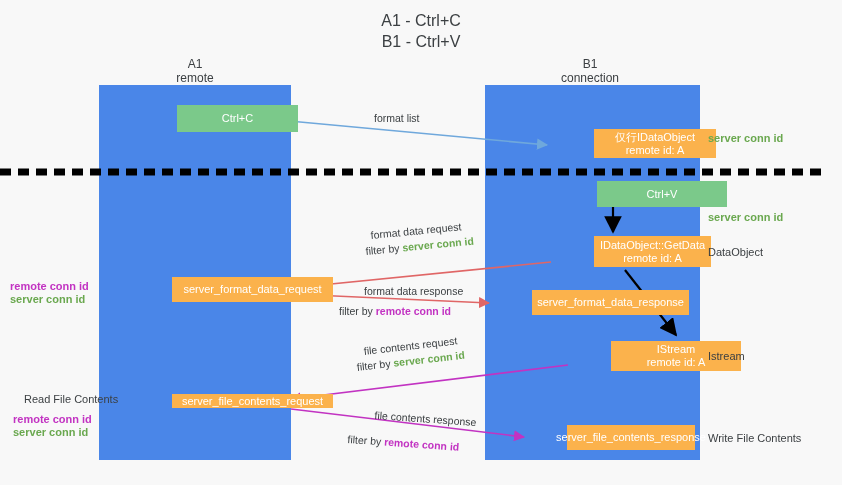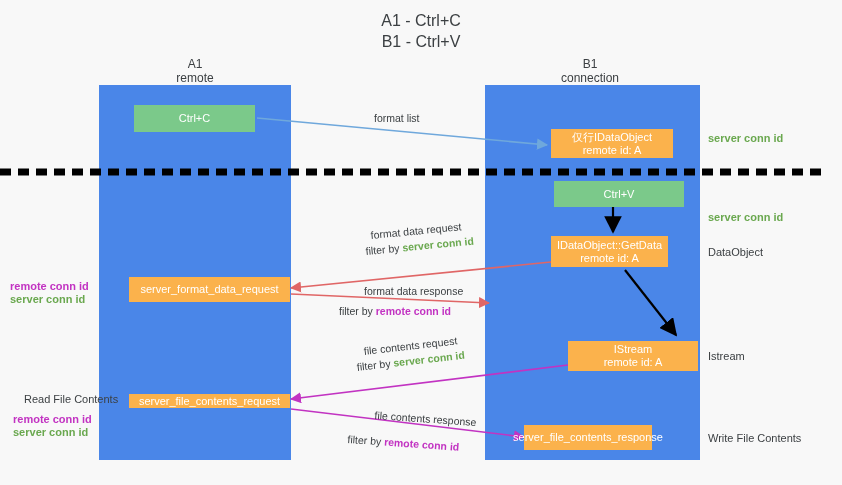--- a/index.html
+++ b/index.html
@@ -50,20 +50,21 @@
   .box {
     box-sizing: border-box;
     display: flex;
     flex-direction: column;
     align-items: center;
     justify-content: center;
     color: #ffffff;
     font-size: 11px;
     line-height: 13px;
     text-align: center;
+    margin-left: 43px;
   }
   .box.green { background: #76c893; background: #7bc98a; }
   .box.orange { background: #fbb14b; background: #fbb24c; }
   .box .l2 { display: block; }
 
   
   .note {
     font-size: 11px;
     line-height: 14px;
     color: #3c4043;
@@ -169,20 +170,23 @@
   <div class="abs box orange" style="left:551px; top:236px; width:117px; height:31px;">
     <span>IDataObject::GetData</span>
     <span class="l2">remote id: A</span>
   </div>
 
   <div class="abs box orange" style="left:568px; top:341px; width:130px; height:30px;">
     <span>IStream</span>
     <span class="l2">remote id: A</span>
   </div>
 
+  <div class="abs box orange" style="left:489px; top:290px; width:157px; height:25px;">
+    <span>server_format_data_response</span>
+  </div>
 
   <div class="abs box orange" style="left:524px; top:425px; width:128px; height:25px;">
     <span>server_file_contents_response</span>
   </div>
 
   <div class="abs note green" style="left:708px; top:131px;">server conn id</div>
   <div class="abs note green" style="left:708px; top:210px;">server conn id</div>
   <div class="abs note dark" style="left:708px; top:245px;">DataObject</div>
   <div class="abs note dark" style="left:708px; top:349px;">Istream</div>
   <div class="abs note dark" style="left:708px; top:431px;">Write File Contents</div>

